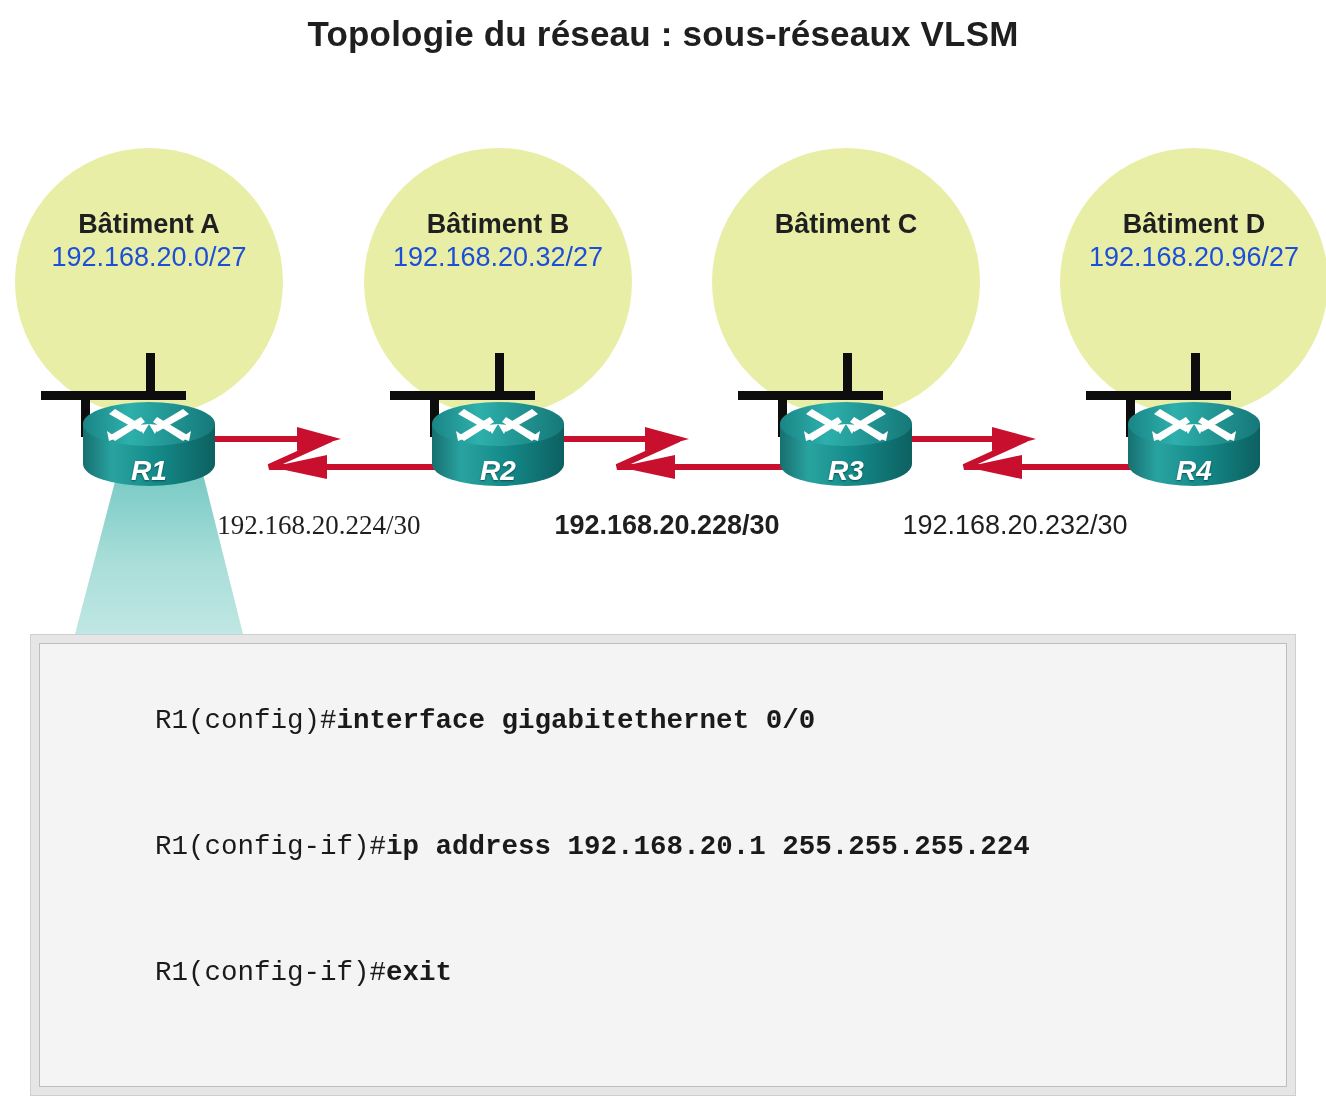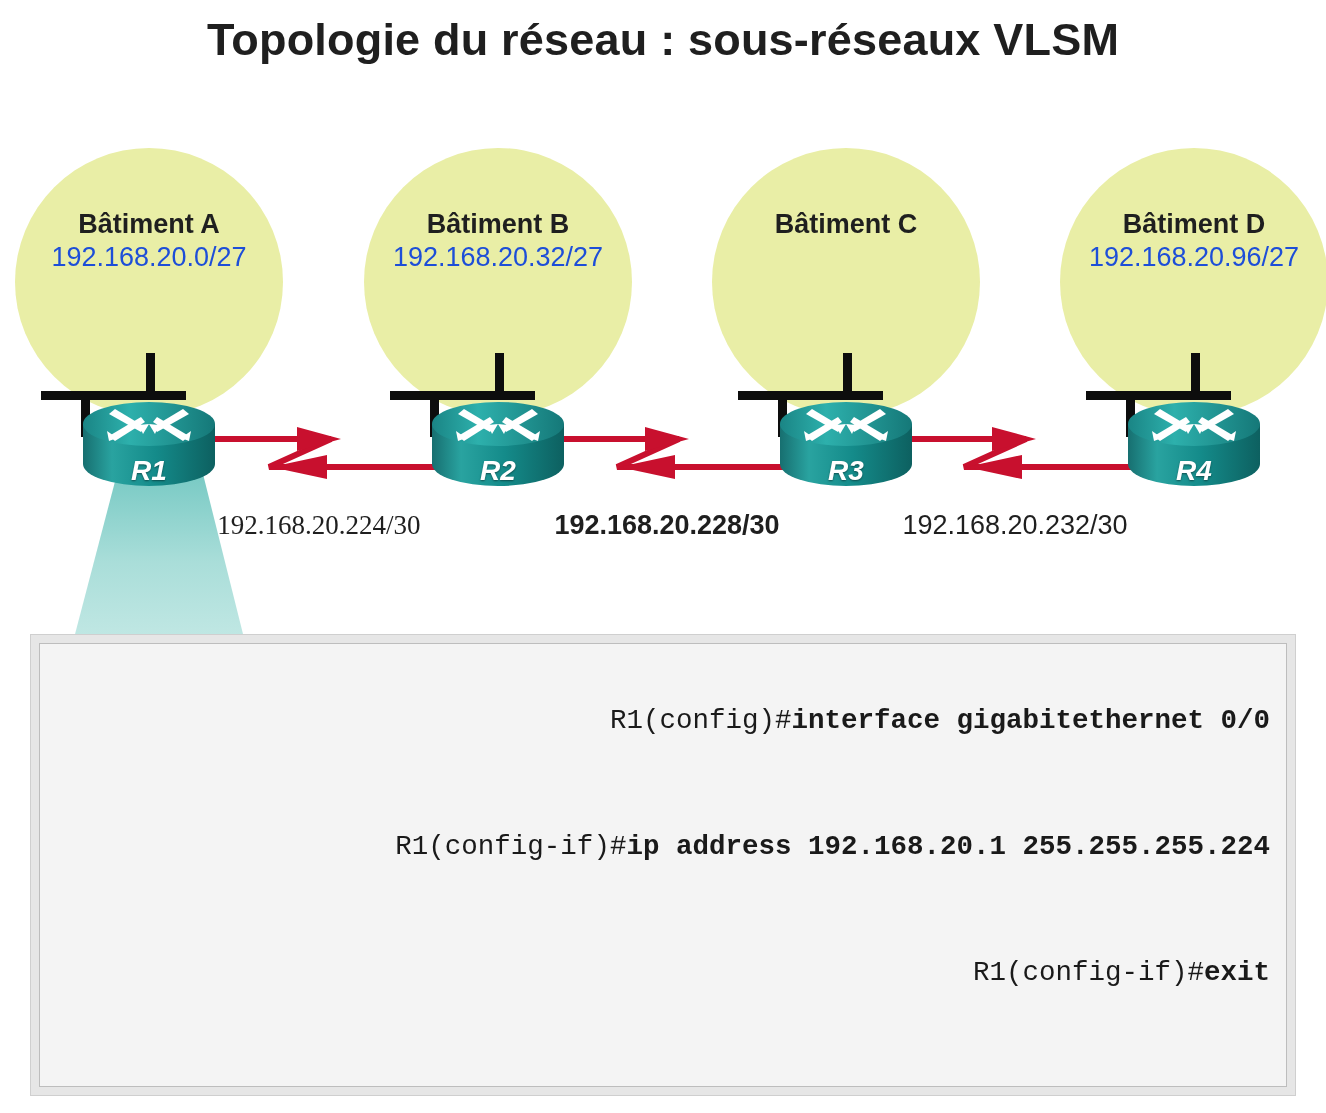--- a/index.html
+++ b/index.html
@@ -15,21 +15,21 @@
     overflow: hidden;
   }
 
   
   #page-title {
     position: absolute;
     top: 14px;
     left: 0;
     width: 1326px;
     text-align: center;
-    font-size: 45px;
+    font-size: 35px;
     font-weight: bold;
     color: #1f1f1f;
     letter-spacing: 0.2px;
     white-space: nowrap;
   }
 
   
   #topology {
     position: absolute;
     top: 0;
@@ -164,21 +164,20 @@
     position: absolute;
     left: 30px;
     top: 634px;
     width: 1266px;
     height: 462px;
     background: #e6e6e6;
     border: 1px solid #cfcfcf;
     box-sizing: border-box;
     padding: 8px;
     z-index: 8;
-    text-align: right;
   }
   #terminal-screen {
     width: 100%;
     height: 100%;
     background: #f4f4f4;
     border: 1px solid #bdbdbd;
     box-sizing: border-box;
     padding: 14px 16px;
     overflow: hidden;
   }

